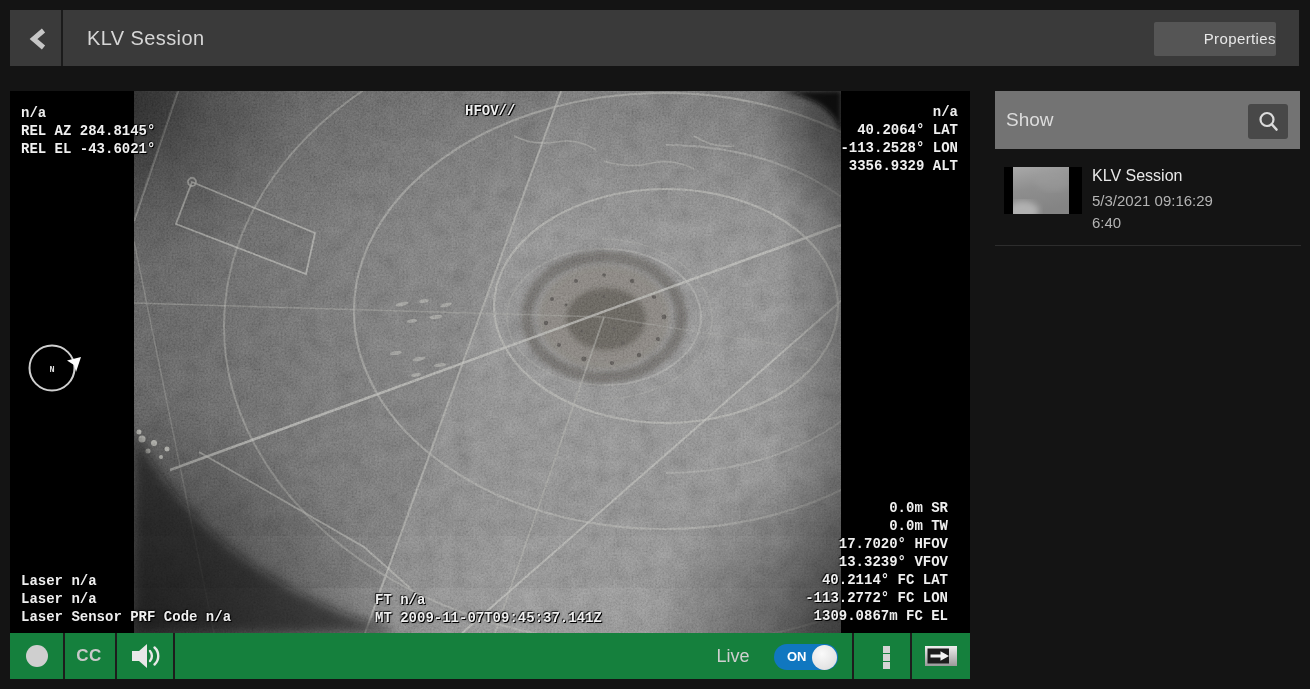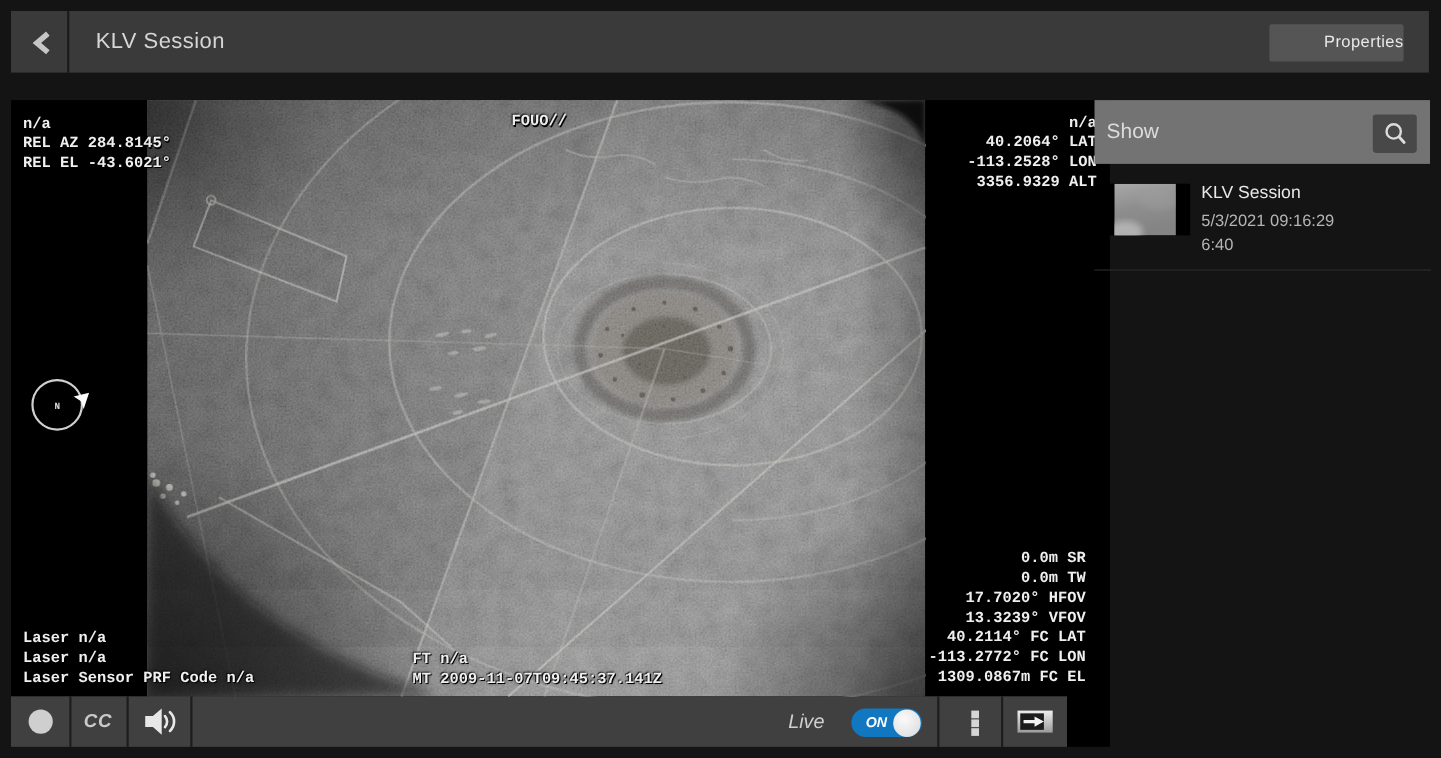--- a/index.html
+++ b/index.html
@@ -7,34 +7,34 @@
        font-family:"Liberation Sans",sans-serif;}
   .abs{position:absolute;}
   
   #header{left:10px;top:10px;width:1289px;height:56px;background:#3a3a3a;}
   #backcell{left:0;top:0;width:51px;height:56px;}
   #backdiv{left:51px;top:0;width:2px;height:56px;background:#1b1b1b;}
   #title{left:77px;top:0;height:56px;line-height:56px;font-size:20px;color:#d6d6d6;letter-spacing:.4px;}
   #props{left:1144px;top:12px;width:122px;height:34px;background:#555;border-radius:2px;
          color:#e8e8e8;font-size:15px;text-align:right;line-height:34px;letter-spacing:.4px;}
   
-  #player{left:10px;top:91px;width:960px;height:588px;background:#000;padding-left:39px;}
+  #player{left:10px;top:91px;width:960px;height:588px;background:#000;}
   #video{left:124px;top:0px;width:707px;height:542px;}
   .tele{font-family:"Liberation Mono",monospace;font-weight:bold;color:#efefef;font-size:14px;
         line-height:18px;white-space:pre;text-shadow:1px 1px 0 #000,-1px -1px 0 rgba(0,0,0,.6),0 0 3px #000;}
   #tl{left:11px;top:13px;}
   #tr{right:12px;top:12px;text-align:right;}
   #fouo{left:455px;top:11px;}
   #bl{left:11px;top:481px;}
   #bc{left:365px;top:500px;}
   #br{right:22px;top:408px;text-align:right;}
   
   #compass{left:9px;top:244px;width:66px;height:66px;}
   
-  #cbar{left:0px;top:542px;width:960px;height:46px;background:#404040;font-style:italic;}
+  #cbar{left:0px;top:542px;width:960px;height:46px;background:#15803d;}
   .cdiv{top:0;width:2px;height:46px;background:#1d1d1d;}
   #rec{left:16px;top:12px;width:22px;height:22px;border-radius:50%;background:#cfcfcf;}
   #cc{left:53px;top:0;width:52px;height:46px;line-height:46px;text-align:center;color:#c9c9c9;
       font-size:17px;font-weight:bold;letter-spacing:.5px;}
   #live{left:690px;top:0;width:66px;height:46px;line-height:46px;text-align:center;color:#cfcfcf;font-size:18px;}
   #toggle{left:764px;top:11px;width:64px;height:26px;border-radius:13px;background:#1077c0;}
   #on{position:absolute;left:13px;top:0;height:44px;line-height:26px;color:#fff;font-size:13px;font-weight:bold;}
   #knob{position:absolute;left:38px;top:0.5px;width:25px;height:25px;border-radius:50%;
         background:radial-gradient(circle at 40% 35%, #fafafa, #d9d9d9);}
   
@@ -231,21 +231,21 @@
     </svg>
   </div>
 
   <div class="abs tele" id="tl">n/a
 REL AZ 284.8145°
 REL EL -43.6021°</div>
   <div class="abs tele" id="tr">n/a
 40.2064° LAT
 -113.2528° LON
 3356.9329 ALT</div>
-  <div class="abs tele" id="fouo">FOUO//</div>
+  <div class="abs tele" id="fouo">HFOV//</div>
   <div class="abs tele" id="bl">Laser n/a
 Laser n/a
 Laser Sensor PRF Code n/a</div>
   <div class="abs tele" id="bc">FT n/a
 MT 2009-11-07T09:45:37.141Z</div>
   <div class="abs tele" id="br">0.0m SR
 0.0m TW
 17.7020° HFOV
 13.3239° VFOV
 40.2114° FC LAT

